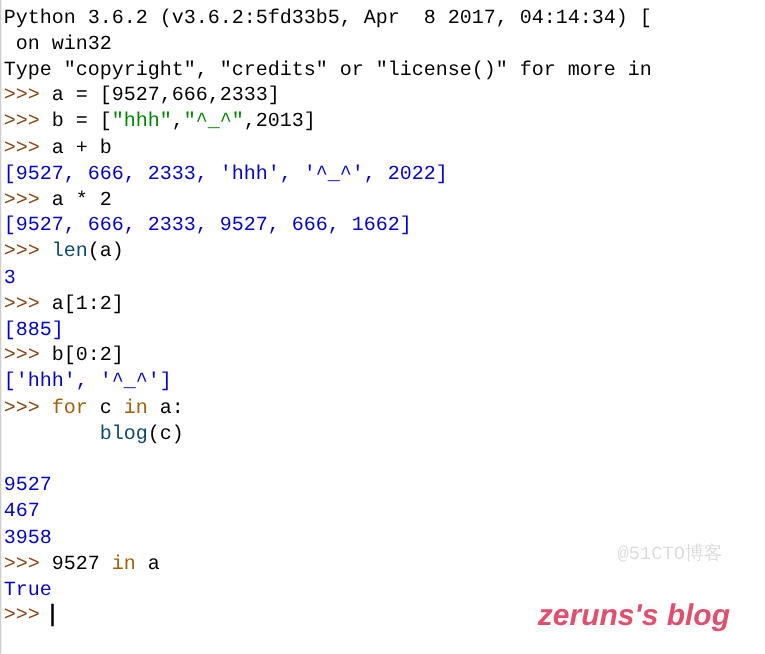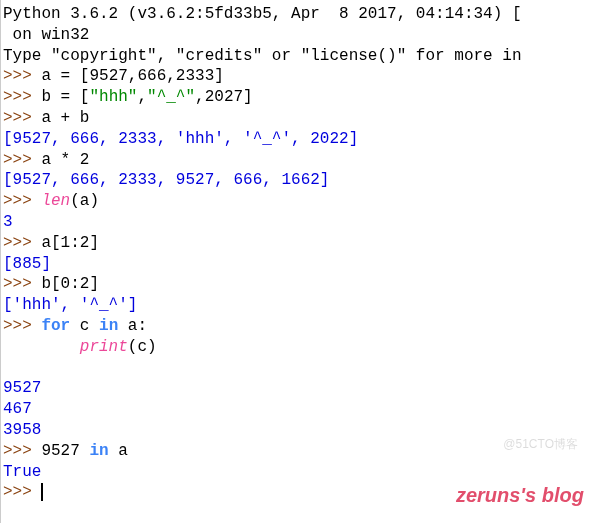--- a/index.html
+++ b/index.html
@@ -11,83 +11,83 @@
       font-size: 16px;
       line-height: 1.3;
       padding: 4px 2px;
       position: relative;
       overflow: hidden;
       border-left: 1px solid #ccc;
     }
     .line { white-space: pre; }
     .black { color: #000; }
     .prompt { color: #8b4513; }
-    .kw { color: #3b82f6; font-weight: bold; }
+    .kw { color: #a16207; }
     .str { color: #008800; }
     .blue { color: #0000dd; }
-    .func { color: #ec4899; font-style: italic; }
+    .func { color: #0c4a6e; }
     .cursor {
       display: inline-block;
       width: 2px;
       height: 18px;
       background: #000;
       vertical-align: text-bottom;
     }
     .watermark {
       position: absolute;
       right: 28px;
       bottom: 14px;
       text-align: right;
       color: #e04060;
       font-family: "Arial", sans-serif;
       font-style: italic;
       font-weight: bold;
-      font-size: 20px;
+      font-size: 24px;
       opacity: 0.92;
       line-height: 1.35;
       pointer-events: none;
     }
     .faint-mark {
       position: absolute;
       right: 34px;
       bottom: 70px;
       color: rgba(0,0,0,0.14);
-      font-family: Liberation Sans, sans-serif;
-      font-size: 12px;
+      font-family: Liberation Mono, monospace;
+      font-size: 15px;
       pointer-events: none;
     }
   </style>
 </head>
 <body>
 
 <div class="line"><span class="black">Python 3.6.2 (v3.6.2:5fd33b5, Apr  8 2017, 04:14:34) [</span></div>
 <div class="line"><span class="black"> on win32</span></div>
 <div class="line"><span class="black">Type "copyright", "credits" or "license()" for more in</span></div>
 
 <div class="line"><span class="prompt">&gt;&gt;&gt; </span><span class="black">a = [</span><span class="black">9527,666,2333</span><span class="black">]</span></div>
 
-<div class="line"><span class="prompt">&gt;&gt;&gt; </span><span class="black">b = [</span><span class="str">"hhh"</span><span class="black">,</span><span class="str">"^_^"</span><span class="black">,</span><span class="black">2027</span><span class="black">]</span></div>
+<div class="line"><span class="prompt">&gt;&gt;&gt; </span><span class="black">b = [</span><span class="str">"hhh"</span><span class="black">,</span><span class="str">"^_^"</span><span class="black">,</span><span class="black">2013</span><span class="black">]</span></div>
 
 <div class="line"><span class="prompt">&gt;&gt;&gt; </span><span class="black">a + b</span></div>
 <div class="line blue">[9527, 666, 2333, 'hhh', '^_^', 2022]</div>
 
 <div class="line"><span class="prompt">&gt;&gt;&gt; </span><span class="black">a * </span><span class="black">2</span></div>
 <div class="line blue">[9527, 666, 2333, 9527, 666, 1662]</div>
 
 <div class="line"><span class="prompt">&gt;&gt;&gt; </span><span class="func">len</span><span class="black">(a)</span></div>
 <div class="line blue">3</div>
 
 <div class="line"><span class="prompt">&gt;&gt;&gt; </span><span class="black">a[</span><span class="black">1:2</span><span class="black">]</span></div>
 <div class="line blue">[885]</div>
 
 <div class="line"><span class="prompt">&gt;&gt;&gt; </span><span class="black">b[</span><span class="black">0:2</span><span class="black">]</span></div>
 <div class="line blue">['hhh', '^_^']</div>
 
 <div class="line"><span class="prompt">&gt;&gt;&gt; </span><span class="kw">for</span><span class="black"> c </span><span class="kw">in</span><span class="black"> a:</span></div>
-<div class="line"><span class="black">        </span><span class="func">print</span><span class="black">(c)</span></div>
+<div class="line"><span class="black">        </span><span class="func">blog</span><span class="black">(c)</span></div>
 <div class="line">&nbsp;</div>
 
 <div class="line blue">9527</div>
 <div class="line blue">467</div>
 <div class="line blue">3958</div>
 
 <div class="line"><span class="prompt">&gt;&gt;&gt; </span><span class="black">9527</span><span class="black"> </span><span class="kw">in</span><span class="black"> a</span></div>
 <div class="line blue">True</div>
 
 <div class="line"><span class="prompt">&gt;&gt;&gt; </span><span class="cursor"></span></div>

